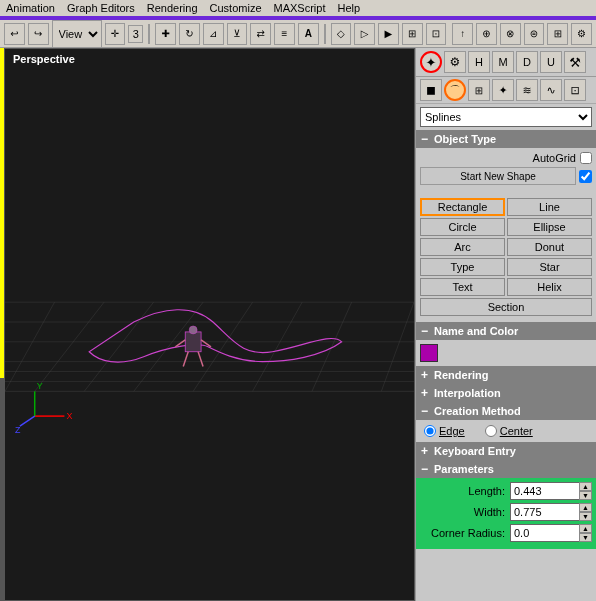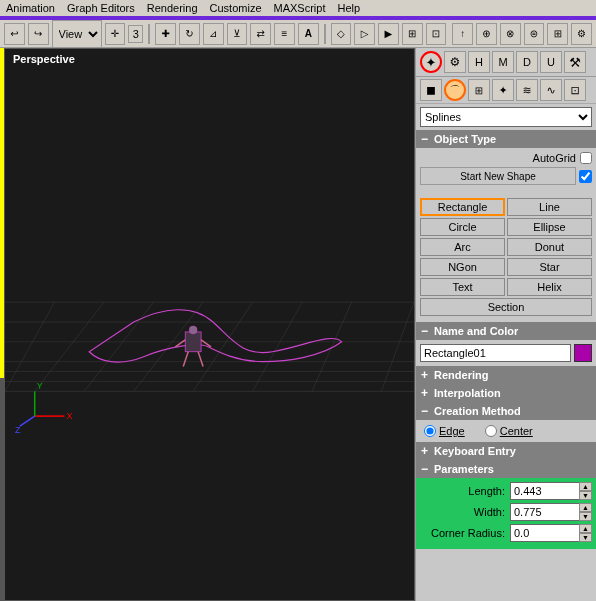--- a/index.html
+++ b/index.html
@@ -595,21 +595,21 @@
 
         <div class="shape-btn">
           <span>Arc</span>
         </div>
 
         <div class="shape-btn">
           <span>Donut</span>
         </div>
 
         <div class="shape-btn">
-          <span>NGon</span>
+          <span>Type</span>
         </div>
 
         <div class="shape-btn">
           <span>Star</span>
         </div>
 
         <div class="shape-btn">
           <span>Text</span>
         </div>
 
@@ -622,21 +622,20 @@
         <span>Section</span>
       </div>
     </div>
 
     <div class="rollout-header">
       <span class="minus">−</span>
       <span>Name and Color</span>
     </div>
     <div class="name-color-content">
       <div class="name-color-row">
-        <input type="text" class="name-input" value="Rectangle01" style="">
         <div class="color-swatch" style="background:#aa00aa;"></div>
       </div>
     </div>
 
     <div class="rollout-header">
       <span class="plus">+</span>
       <span>Rendering</span>
     </div>
 
     <div class="rollout-header">

